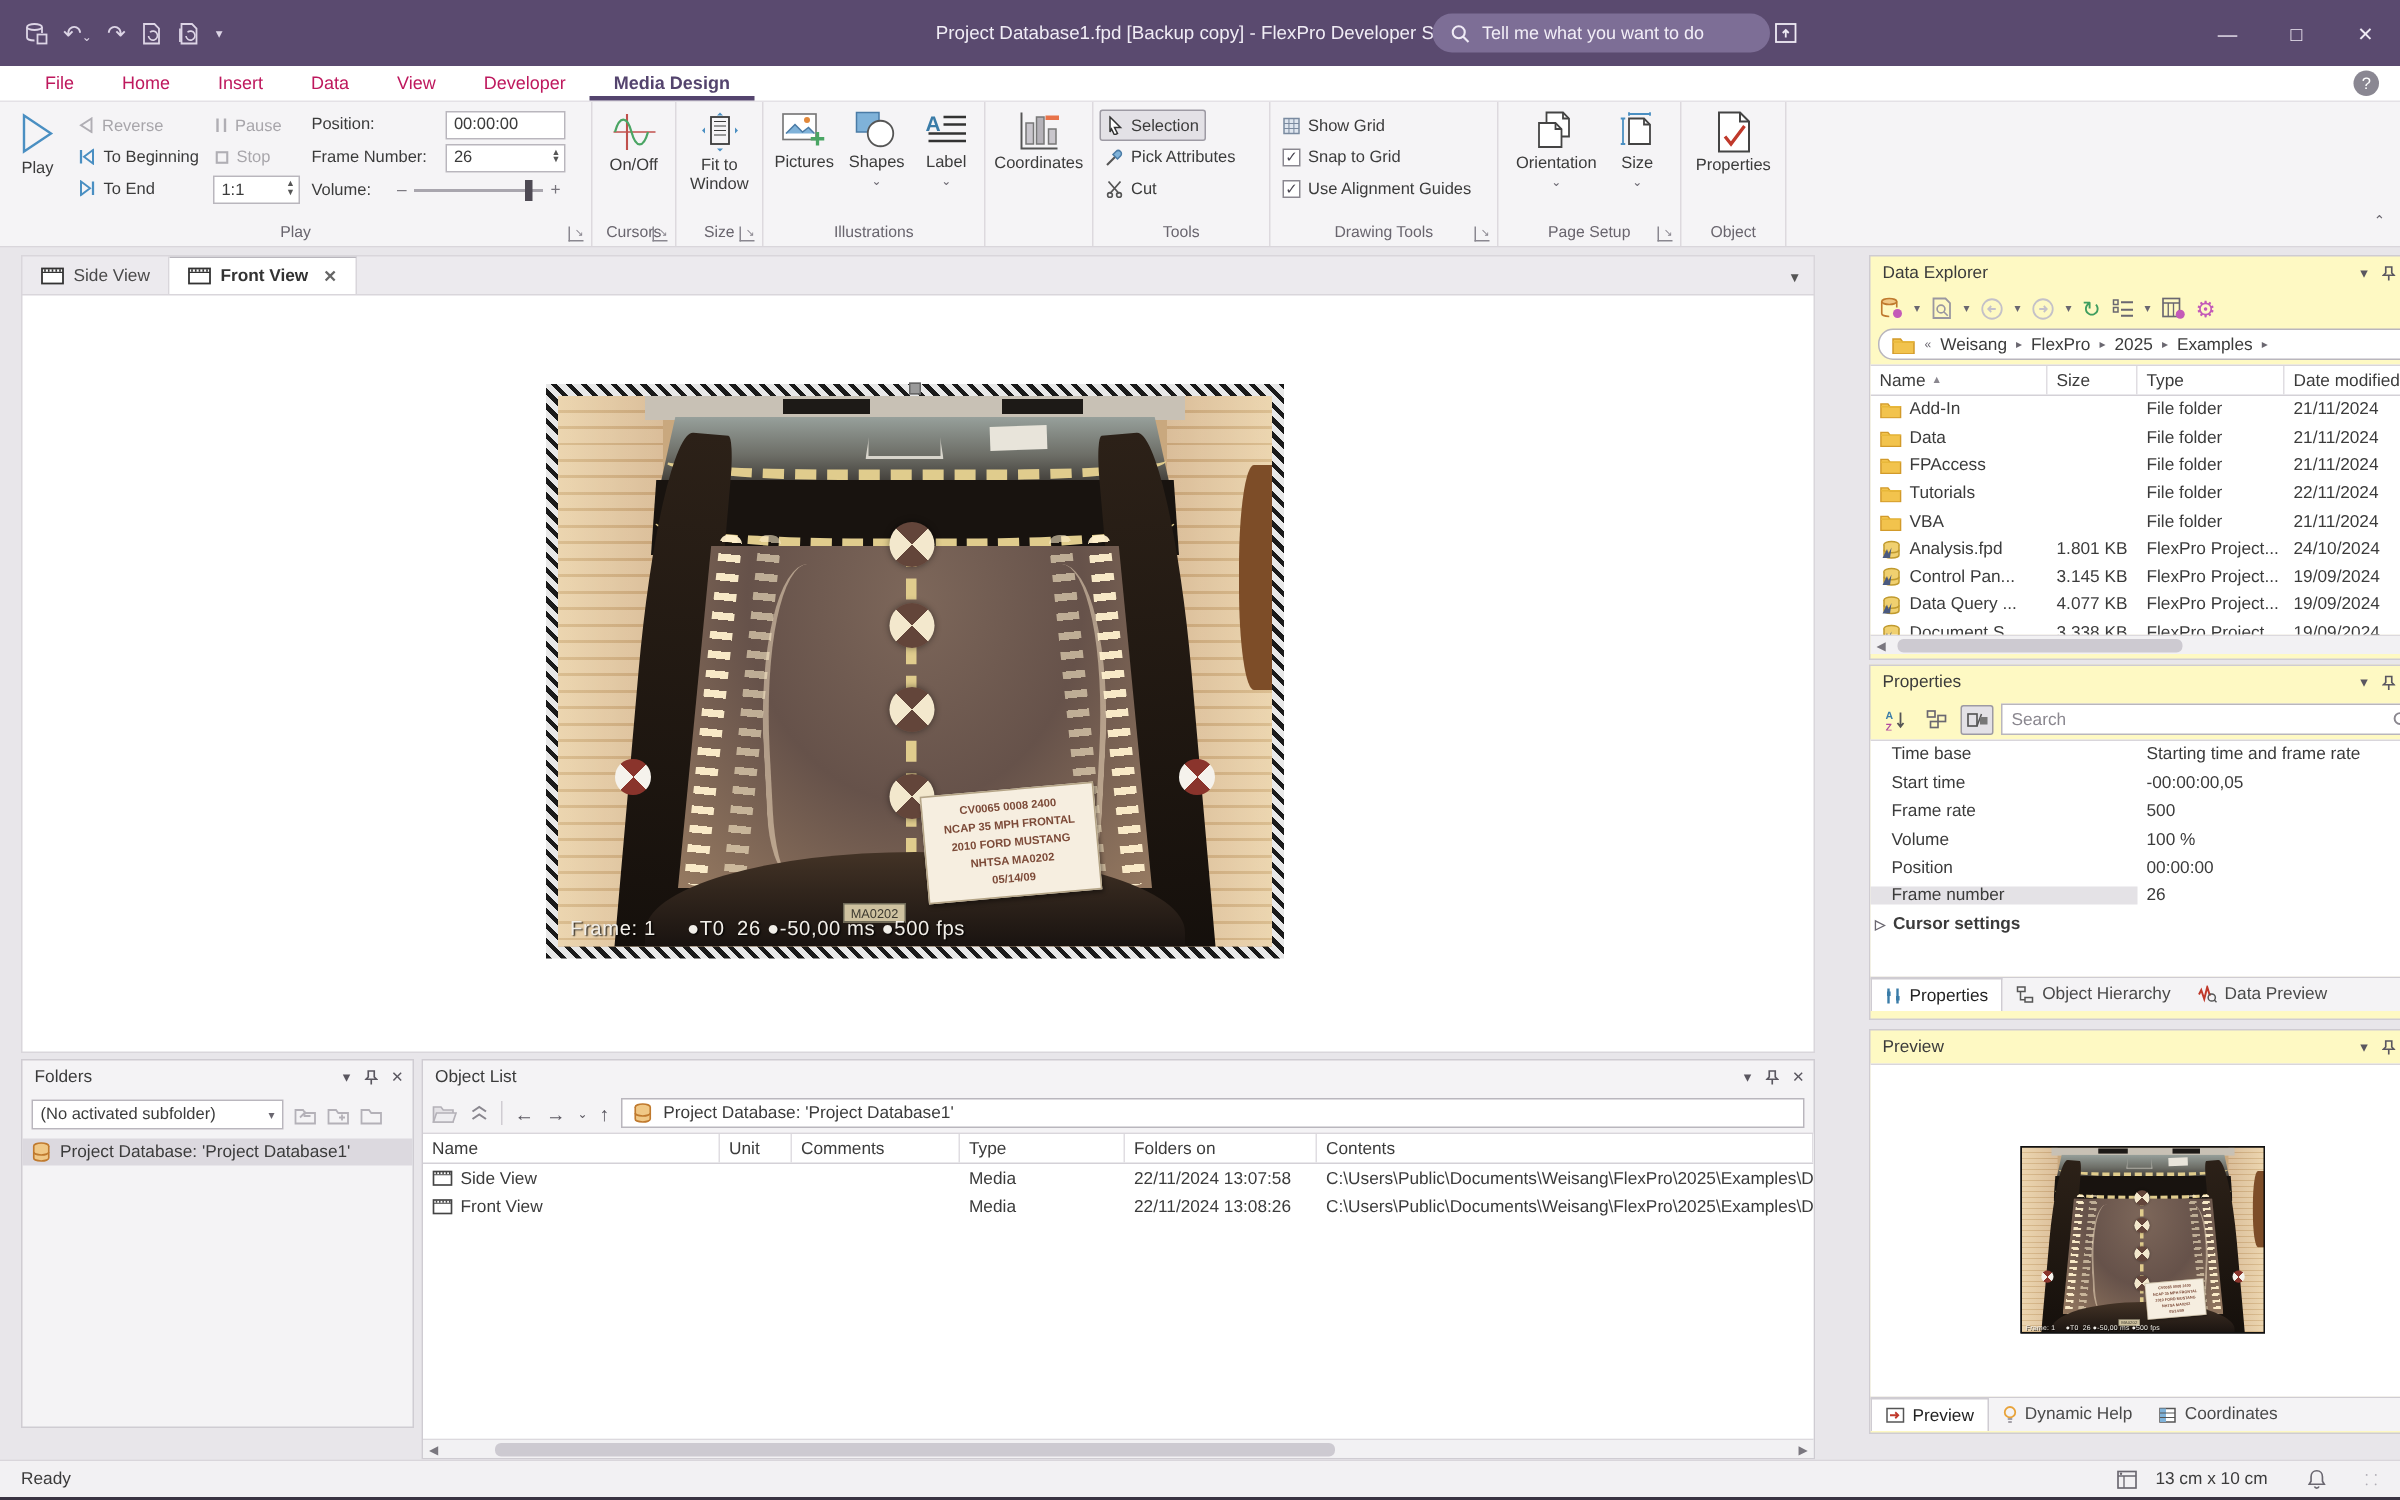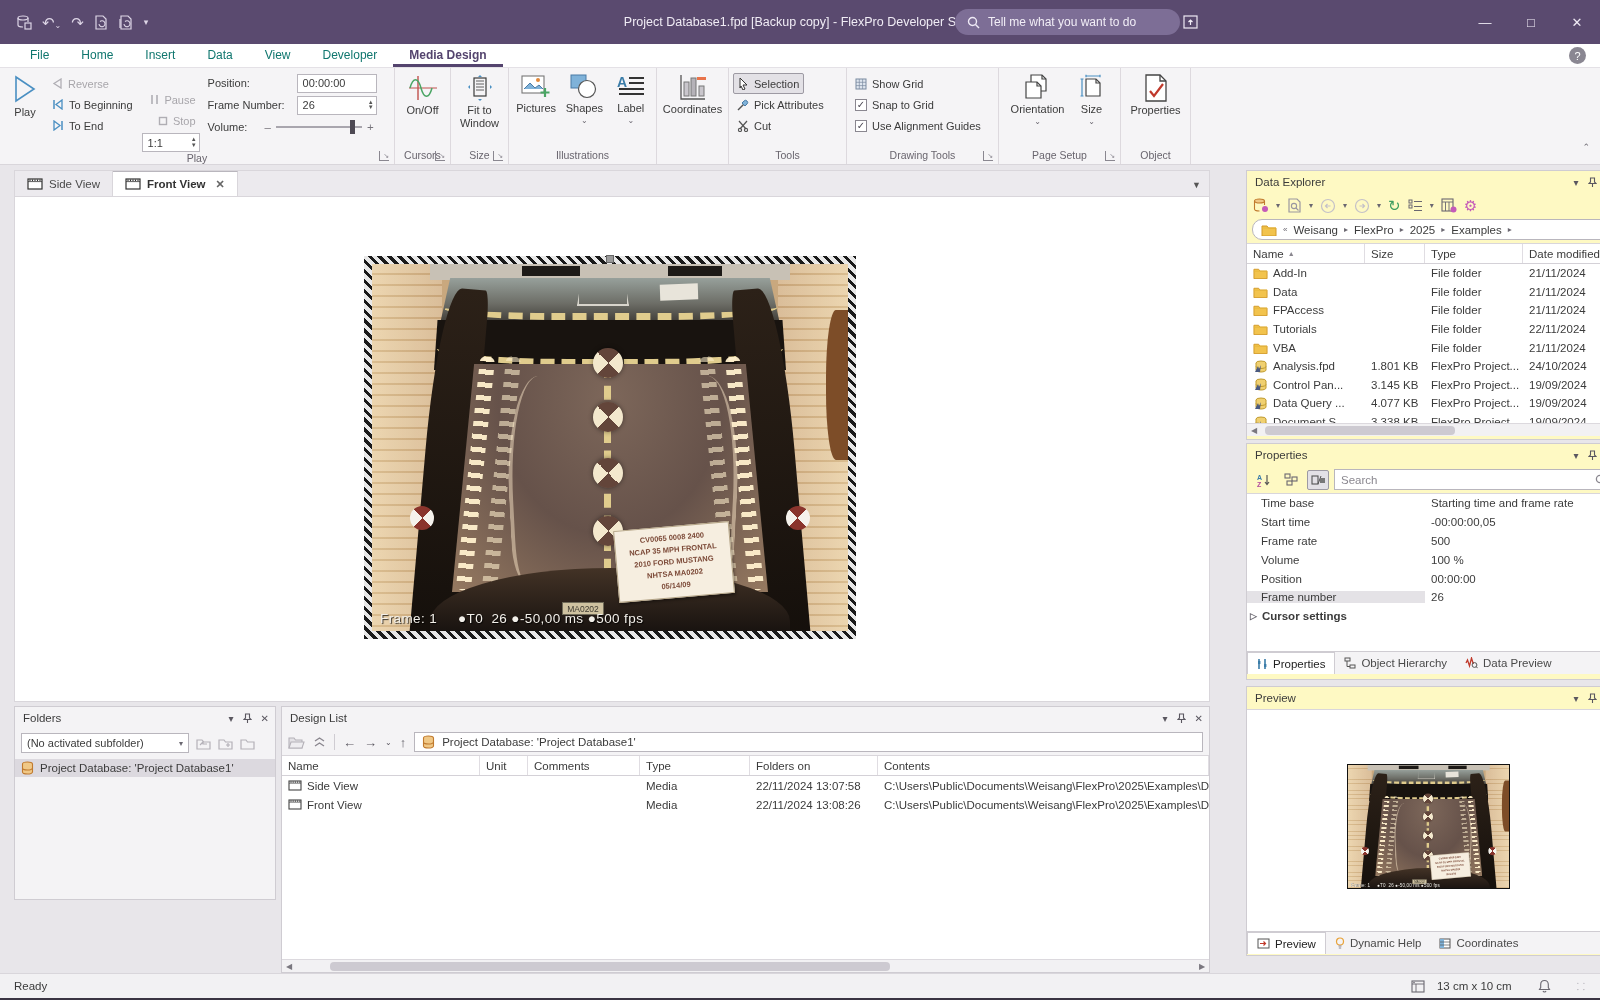--- a/index.html
+++ b/index.html
@@ -12,21 +12,21 @@
   .qat .qi { color:#ddd5e6; font-size:15px; line-height:1; cursor:default; }
   .qat svg { display:block; }
   #title-text { position:absolute; left:0; right:0; text-align:center; font-size:12.5px; color:#f0ecf5; pointer-events:none; }
   .tell-me { position:absolute; right:420px; top:9px; width:225px; height:26px; background:#7d6e96; border-radius:13px; display:flex; align-items:center; gap:8px; padding:0 12px; color:#f2eef7; font-size:12px; }
   .win-btns { position:absolute; right:0; top:0; height:44px; display:flex; }
   .win-btn { width:46px; height:44px; display:flex; align-items:center; justify-content:center; color:#efeaf4; font-size:13px; }
   .ribbon-display-btn { width:40px; height:44px; display:flex; align-items:center; justify-content:center; position:absolute; right:390px; top:0; }
 
   
   #tabrow { position:absolute; left:0; top:44px; width:1600px; height:24px; background:#fff; display:flex; align-items:flex-end; padding-left:14px; border-bottom:1px solid #e4e1e6; }
-  .rtab { padding:3px 16px 5px; font-size:12px; color:#0f766e; }
+  .rtab { padding:3px 16px 5px; font-size:12px; color:#be185d; }
   .rtab.active { color:#54446e; font-weight:bold; border-bottom:3px solid #54446e; padding-bottom:2px; }
   .help-circ { position:absolute; right:14px; top:47px; width:17px; height:17px; border-radius:50%; background:#8a8792; color:#fff; font-size:11px; display:flex; align-items:center; justify-content:center; }
 
   
   #ribbon { position:absolute; left:0; top:68px; width:1600px; height:97px; background:#f5f4f6; border-bottom:1px solid #d9d6db; display:flex; }
   .rgroup { display:flex; flex-direction:column; border-right:1px solid #ddd9de; padding:3px 4px 0; }
   .rgroup-body { flex:1; display:flex; align-items:flex-start; gap:2px; }
   .glabel-row { height:18px; display:flex; align-items:center; justify-content:center; position:relative; color:#69656e; font-size:10.5px; }
   .launcher { position:absolute; right:1px; bottom:3px; width:10px; height:10px; border-left:1px solid #8a8790; border-bottom:1px solid #8a8790; color:#8a8790; font-size:7px; line-height:9px; text-align:right; }
   .rbig { display:flex; flex-direction:column; align-items:center; width:52px; padding:3px 1px; gap:2px; text-align:center; line-height:1.15; font-size:11px; color:#3b3b3b; border-radius:2px; }
@@ -81,21 +81,21 @@
   .sign { left:244px; top:262px; width:116px; height:72px; background:#f6eee0; border:1px solid #b4a486; transform:rotate(-5deg); text-align:center; color:#7c4a38; font-size:7.5px; font-weight:bold; line-height:1.6; padding-top:5px; box-shadow:1px 2px 3px rgba(0,0,0,.4); }
   .sign div { position:static; }
   .ma-plate { left:190px; top:338px; width:42px; height:13px; background:#cfc2a0; border:1px solid #6f6a58; color:#3e3a30; font-size:8.5px; text-align:center; line-height:12px; }
   .frame-overlay { left:8px; top:347px; color:#f2efe9; font-size:13.5px; letter-spacing:.4px; text-shadow:1px 1px 1px rgba(0,0,0,.8); white-space:pre; }
 
   
   .panel { background:#f4f3f5; border:1px solid #cfccd2; }
   .panel-hd { height:22px; display:flex; align-items:center; padding:0 6px 0 8px; font-size:11.5px; color:#3b3b3b; }
   .panel-hd .sp { flex:1; }
   .hd-ic { color:#5a5760; font-size:10px; margin-left:9px; }
-  #folders-panel { position:absolute; left:14px; top:706px; width:262px; height:194px; }
+  #folders-panel { position:absolute; left:14px; top:706px; width:262px; height:246px; }
   .folders-toolbar { display:flex; align-items:center; gap:6px; padding:4px 6px; }
   .dropdown { flex:0 0 168px; height:20px; border:1px solid #b9b6bd; background:#fff; display:flex; align-items:center; justify-content:space-between; padding:0 5px; font-size:11px; color:#3b3b3b; }
   .tree-item { display:flex; align-items:center; gap:6px; height:18px; padding:0 4px 0 6px; background:#dcd9df; font-size:11.5px; margin-top:2px; }
 
   #objlist-panel { position:absolute; left:281px; top:706px; width:929px; height:267px; display:flex; flex-direction:column; }
   .ol-toolbar { display:flex; align-items:center; gap:8px; padding:3px 6px; height:26px; }
   .ol-ic { color:#5a5760; font-size:13px; }
   .ol-ic.disabled { color:#b4b1b8; }
   .ol-sep { width:1px; height:16px; background:#cfccd2; }
   .ol-crumb { flex:1; height:20px; border:1px solid #b9b6bd; background:#fff; display:flex; align-items:center; gap:7px; padding:0 7px; font-size:11.5px; }
@@ -240,21 +240,21 @@
         <div class="rsmall" data-name="to-end-button">
           <span class="ico" data-name="to-end-icon">
               <svg width="12" height="11" viewBox="0 0 12 11">
                 <path d="M10 1v9" stroke="#4a8fc2" stroke-width="1.5"></path>
                 <path d="M2 1l6 4.5L2 10z" fill="none" stroke="#4a8fc2" stroke-width="1.3"></path>
               </svg>
             </span>
           <span>To End</span>
         </div>
       </div>
-      <div class="vcol" style="margin-top:18px;align-items:flex-end;">
+      <div class="vcol" style="margin-top:2px;">
         <div class="rsmall disabled" data-name="pause-button">
           <span class="ico" data-name="pause-icon">
               <svg width="9" height="11" viewBox="0 0 9 11">
                 <path d="M2 1v9M7 1v9" stroke="#b0aeb4" stroke-width="1.6"></path>
               </svg>
             </span>
           <span>Pause</span>
         </div>
         <div class="rsmall disabled" data-name="stop-button">
           <span class="ico" data-name="stop-icon">
@@ -629,21 +629,21 @@
           <path d="M1.5 3v8c0 1.1 2.2 2 5 2s5-.9 5-2V3" fill="#f0c886" stroke="#c07a2e" stroke-width="1.1"></path>
           <path d="M1.5 7c0 1.1 2.2 2 5 2s5-.9 5-2" fill="none" stroke="#c07a2e" stroke-width="1.1"></path>
         </svg>
       </span>
     <span>Project Database: 'Project Database1'</span>
   </div>
 </div>
 
 <div id="objlist-panel" class="panel" data-name="object-list-panel">
   <div class="panel-hd">
-    <span data-name="object-list-title">Design List</span>
+    <span data-name="object-list-title">Object List</span>
       <span class="sp"></span>
     <span class="hd-ic" data-name="panel-menu-chevron">▾</span>
     <span class="hd-ic" data-name="pin-icon">
         <svg width="9" height="11" viewBox="0 0 9 11">
           <path d="M2.5 1h4v4l1.5 1.5h-7L2.5 5z" fill="none" stroke="#5a5760" stroke-width="1.1"></path>
           <path d="M4.5 6.5V10" stroke="#5a5760" stroke-width="1.1"></path>
         </svg>
       </span>
     <span class="hd-ic" data-name="close-panel-icon">✕</span>
   </div>

